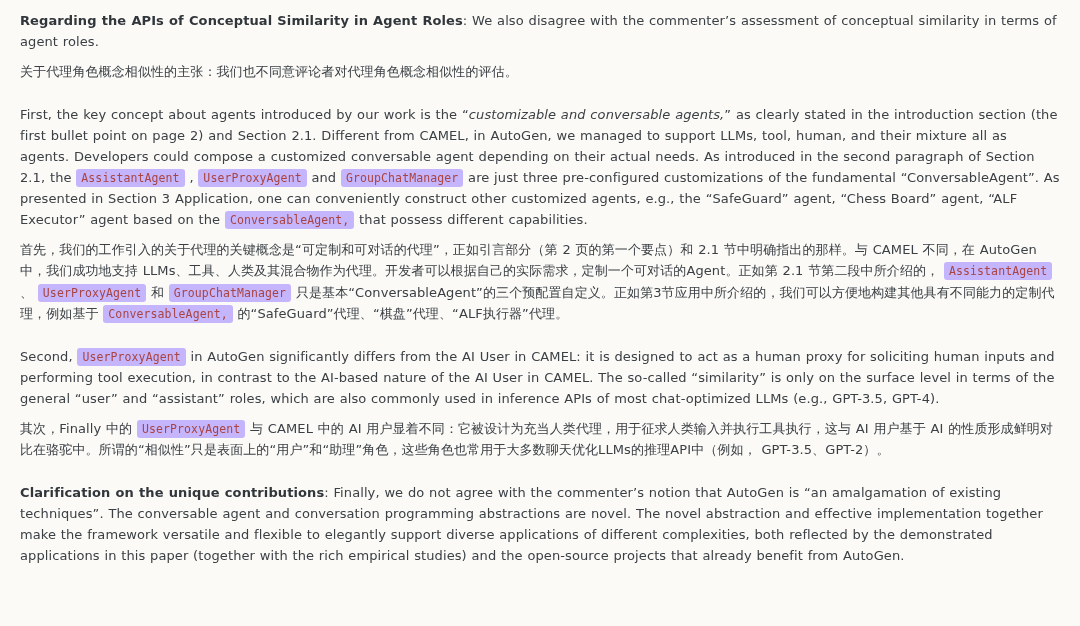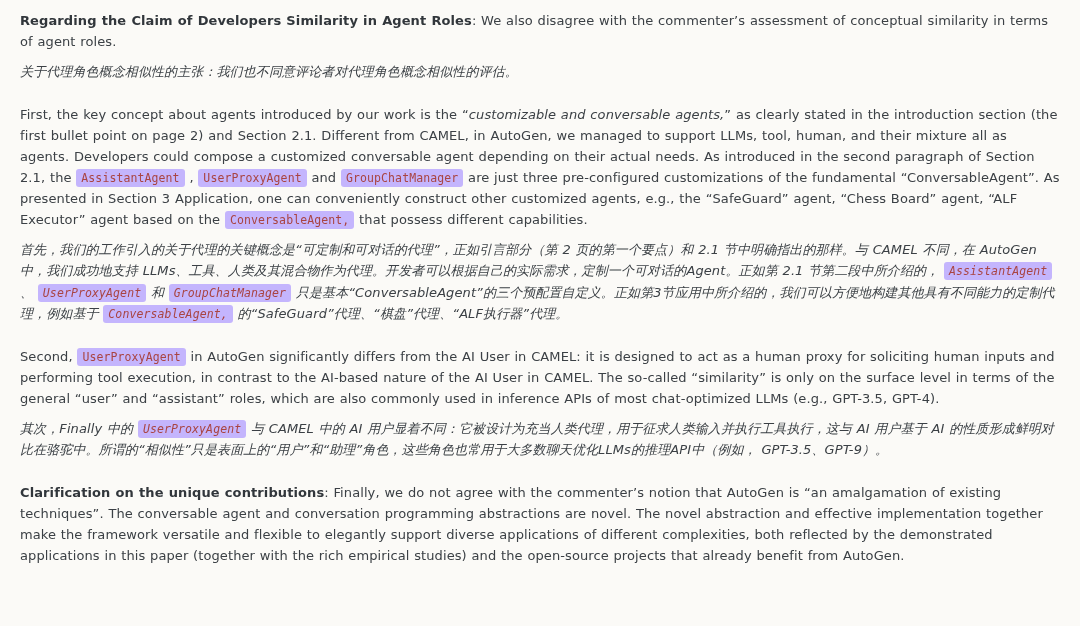--- a/index.html
+++ b/index.html
@@ -19,21 +19,21 @@
   .doc {
     padding: 10px 20px 16px 20px;
   }
   .para {
     margin: 0;
     line-height: 1.62;
     letter-spacing: 0.1px;
     word-spacing: 0.5px;
   }
   .para.en { margin-bottom: 9px; }
-  .para.zh { margin-bottom: 22px; font-style: italic; }
+  .para.zh { margin-bottom: 22px; }
   .para strong {
     font-weight: 700;
     color: #31363b;
   }
   .para em {
     font-style: italic;
   }
   .para code {
     font-family: "DejaVu Sans Mono", "Liberation Mono", monospace;
     font-size: 11.5px;
@@ -42,21 +42,21 @@
     padding: 2px 5px 2px 5px;
     border-radius: 3px;
     white-space: nowrap;
   }
 </style>
 </head>
 <body>
 
 <main class="doc">
   <div id="paragraphs">
-      <p class="para en"><strong>Regarding the Claim of Developers Similarity in Agent Roles</strong><span>: We also disagree with the commenter’s assessment of conceptual similarity in terms of agent roles.</span></p>
+      <p class="para en"><strong>Regarding the APIs of Conceptual Similarity in Agent Roles</strong><span>: We also disagree with the commenter’s assessment of conceptual similarity in terms of agent roles.</span></p>
       <p class="para zh"><span>关于代理角色概念相似性的主张：我们也不同意评论者对代理角色概念相似性的评估。</span></p>
       <p class="para en"><span>First, the key concept about agents introduced by our work is the “</span><em>customizable and conversable agents,</em><span>” as clearly stated in the introduction section (the first bullet point on page 2) and Section 2.1. Different from CAMEL, in AutoGen, we managed to support LLMs, tool, human, and their mixture all as agents. Developers could compose a customized conversable agent depending on their actual needs. As introduced in the second paragraph of Section 2.1, the </span><code>AssistantAgent</code><span> , </span><code>UserProxyAgent</code><span> and </span><code>GroupChatManager</code><span> are just three pre-configured customizations of the fundamental “ConversableAgent”. As presented in Section 3 Application, one can conveniently construct other customized agents, e.g., the “SafeGuard” agent, “Chess Board” agent, “ALF Executor” agent based on the </span><code>ConversableAgent,</code><span> that possess different capabilities.</span></p>
       <p class="para zh"><span>首先，我们的工作引入的关于代理的关键概念是“可定制和可对话的代理”，正如引言部分（第 2 页的第一个要点）和 2.1 节中明确指出的那样。与 CAMEL 不同，在 AutoGen 中，我们成功地支持 LLMs、工具、人类及其混合物作为代理。开发者可以根据自己的实际需求，定制一个可对话的Agent。正如第 2.1 节第二段中所介绍的， </span><code>AssistantAgent</code><span> 、 </span><code>UserProxyAgent</code><span> 和 </span><code>GroupChatManager</code><span> 只是基本“ConversableAgent”的三个预配置自定义。正如第3节应用中所介绍的，我们可以方便地构建其他具有不同能力的定制代理，例如基于 </span><code>ConversableAgent,</code><span> 的“SafeGuard”代理、“棋盘”代理、“ALF执行器”代理。</span></p>
       <p class="para en"><span>Second, </span><code>UserProxyAgent</code><span> in AutoGen significantly differs from the AI User in CAMEL: it is designed to act as a human proxy for soliciting human inputs and performing tool execution, in contrast to the AI-based nature of the AI User in CAMEL. The so-called “similarity” is only on the surface level in terms of the general “user” and “assistant” roles, which are also commonly used in inference APIs of most chat-optimized LLMs (e.g., GPT-3.5, GPT-4).</span></p>
-      <p class="para zh"><span>其次，Finally 中的 </span><code>UserProxyAgent</code><span> 与 CAMEL 中的 AI 用户显着不同：它被设计为充当人类代理，用于征求人类输入并执行工具执行，这与 AI 用户基于 AI 的性质形成鲜明对比在骆驼中。所谓的“相似性”只是表面上的“用户”和“助理”角色，这些角色也常用于大多数聊天优化LLMs的推理API中（例如， GPT-3.5、GPT-9）。</span></p>
+      <p class="para zh"><span>其次，Finally 中的 </span><code>UserProxyAgent</code><span> 与 CAMEL 中的 AI 用户显着不同：它被设计为充当人类代理，用于征求人类输入并执行工具执行，这与 AI 用户基于 AI 的性质形成鲜明对比在骆驼中。所谓的“相似性”只是表面上的“用户”和“助理”角色，这些角色也常用于大多数聊天优化LLMs的推理API中（例如， GPT-3.5、GPT-2）。</span></p>
       <p class="para en"><strong>Clarification on the unique contributions</strong><span>: Finally, we do not agree with the commenter’s notion that AutoGen is “an amalgamation of existing techniques”. The conversable agent and conversation programming abstractions are novel. The novel abstraction and effective implementation together make the framework versatile and flexible to elegantly support diverse applications of different complexities, both reflected by the demonstrated applications in this paper (together with the rich empirical studies) and the open-source projects that already benefit from AutoGen.</span></p>
     </div>
 </main>
 
 </body></html>

